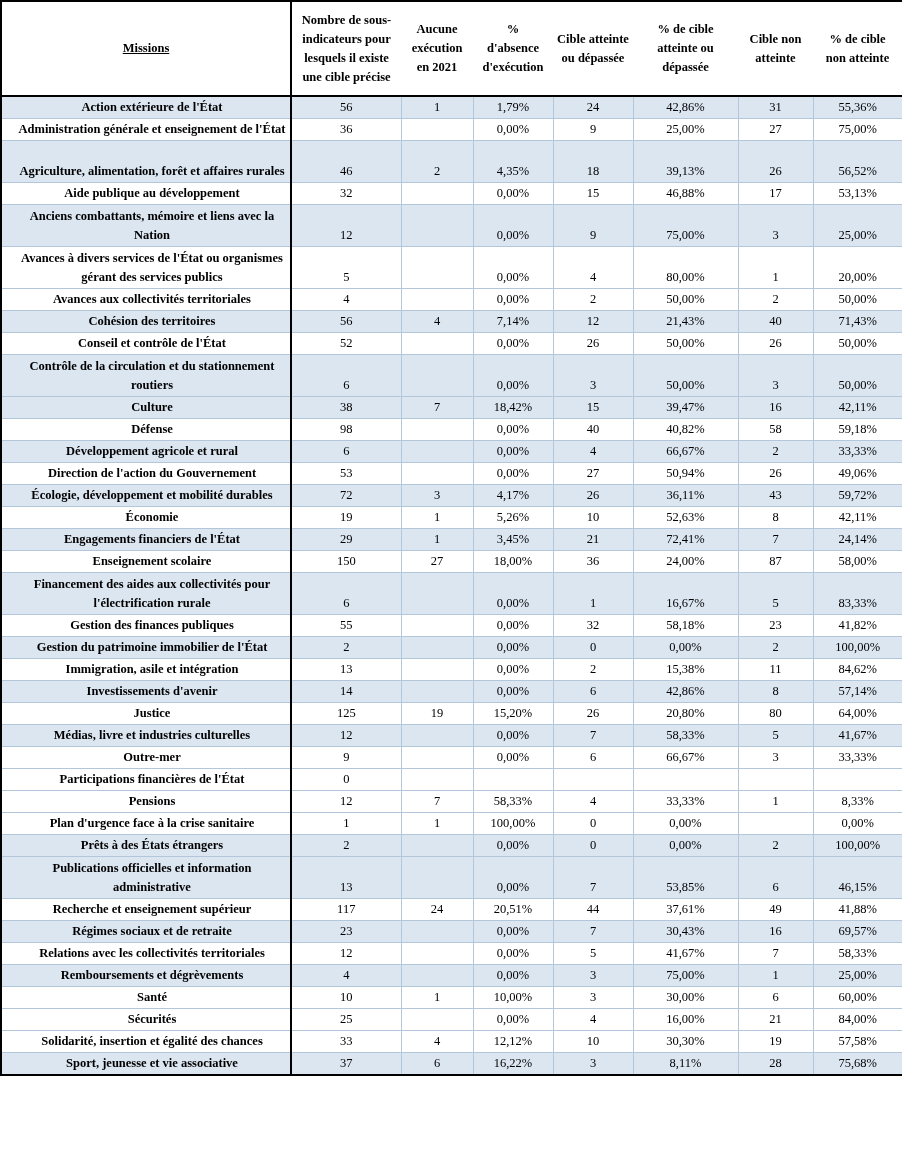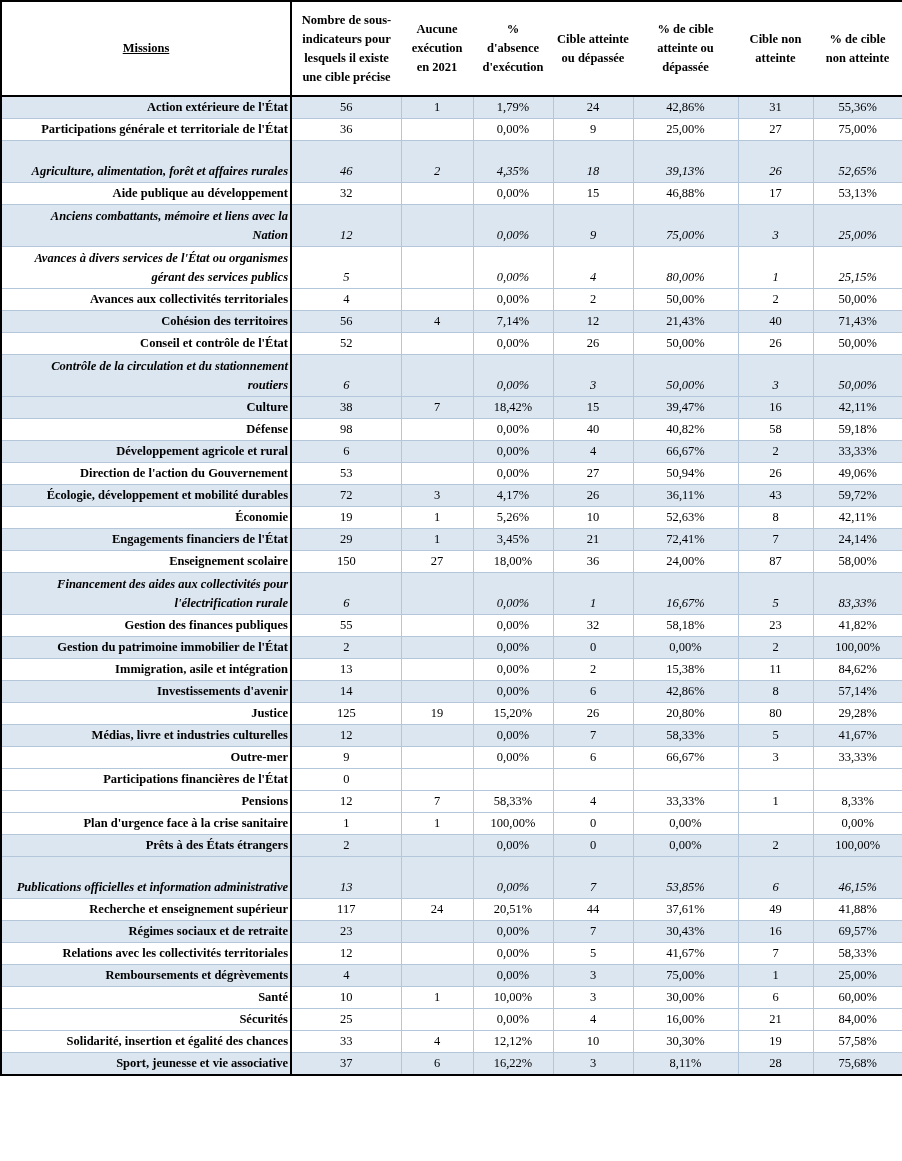--- a/index.html
+++ b/index.html
@@ -35,23 +35,23 @@
     border:1px solid var(--grid);
     font-size:12.5px;
     line-height:19px;
     height:20px;
     vertical-align:bottom;
     text-align:center;
     padding:0 2px 1px 2px;
     position:relative;
     overflow:hidden;
   }
-  tbody tr.tall td{height:40px;font-style:italic;}
+  tbody tr.tall td{height:40px;}
   tbody td.mission{
-    text-align:right;
+    text-align:center;
     font-weight:bold;
     padding-left:14px;
     border-right:2px solid var(--frame);
     border-left:none;
   }
   tbody tr:not(.tall) td.mission{white-space:nowrap;}
   tbody tr.shaded{background:var(--stripe);}
 </style>
 </head>
 <body>
@@ -97,38 +97,38 @@
           <td class="mission">Action extérieure de l'État</td>
           <td>56</td>
           <td>1</td>
           <td>1,79%</td>
           <td>24</td>
           <td>42,86%</td>
           <td>31</td>
           <td>55,36%</td>
         </tr>
         <tr>
-          <td class="mission">Participations générale et territoriale de l'État</td>
+          <td class="mission">Administration générale et enseignement de l'État</td>
           <td>36</td>
           <td></td>
           <td>0,00%</td>
           <td>9</td>
           <td>25,00%</td>
           <td>27</td>
           <td>75,00%</td>
         </tr>
         <tr class="shaded tall">
           <td class="mission">Agriculture, alimentation, forêt et affaires rurales</td>
           <td>46</td>
           <td>2</td>
           <td>4,35%</td>
           <td>18</td>
           <td>39,13%</td>
           <td>26</td>
-          <td>52,65%</td>
+          <td>56,52%</td>
         </tr>
         <tr>
           <td class="mission">Aide publique au développement</td>
           <td>32</td>
           <td></td>
           <td>0,00%</td>
           <td>15</td>
           <td>46,88%</td>
           <td>17</td>
           <td>53,13%</td>
@@ -144,21 +144,21 @@
           <td>25,00%</td>
         </tr>
         <tr class="tall">
           <td class="mission">Avances à divers services de l'État ou organismes gérant des services publics</td>
           <td>5</td>
           <td></td>
           <td>0,00%</td>
           <td>4</td>
           <td>80,00%</td>
           <td>1</td>
-          <td>25,15%</td>
+          <td>20,00%</td>
         </tr>
         <tr>
           <td class="mission">Avances aux collectivités territoriales</td>
           <td>4</td>
           <td></td>
           <td>0,00%</td>
           <td>2</td>
           <td>50,00%</td>
           <td>2</td>
           <td>50,00%</td>
@@ -324,21 +324,21 @@
           <td>57,14%</td>
         </tr>
         <tr>
           <td class="mission">Justice</td>
           <td>125</td>
           <td>19</td>
           <td>15,20%</td>
           <td>26</td>
           <td>20,80%</td>
           <td>80</td>
-          <td>29,28%</td>
+          <td>64,00%</td>
         </tr>
         <tr class="shaded">
           <td class="mission">Médias, livre et industries culturelles</td>
           <td>12</td>
           <td></td>
           <td>0,00%</td>
           <td>7</td>
           <td>58,33%</td>
           <td>5</td>
           <td>41,67%</td>

